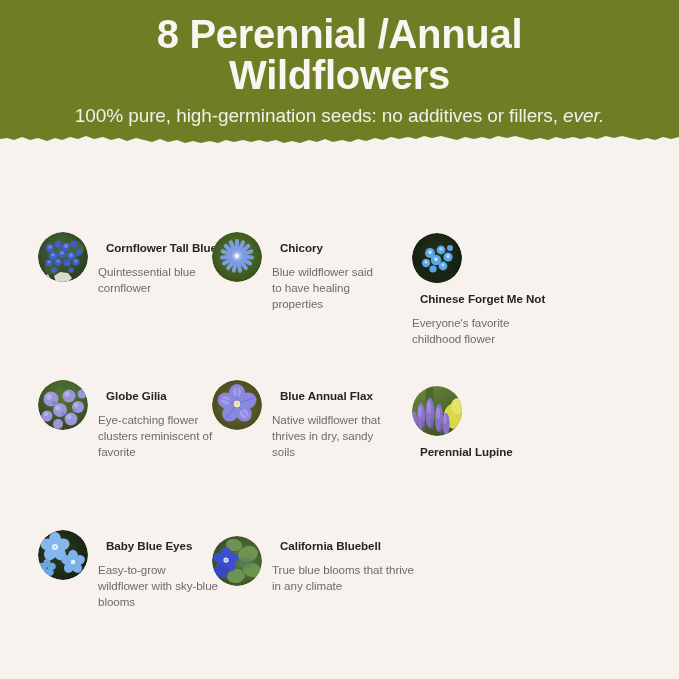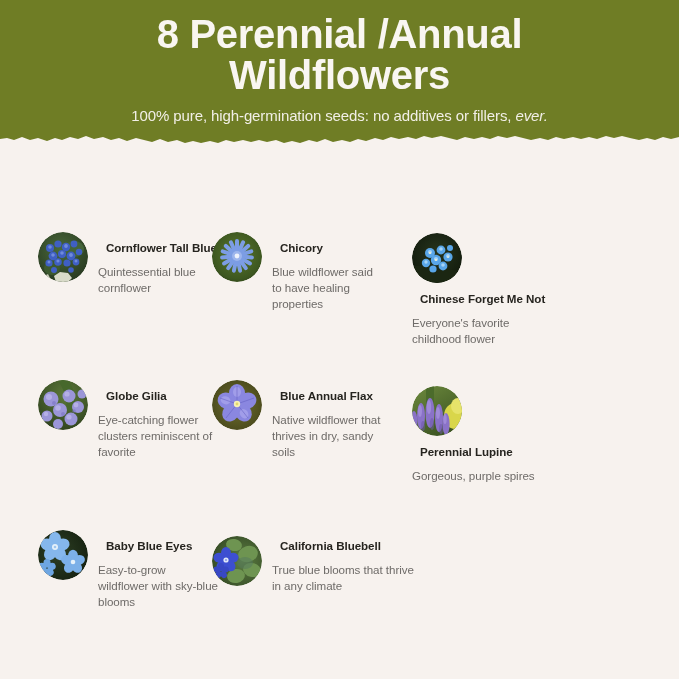--- a/index.html
+++ b/index.html
@@ -48,21 +48,21 @@
     color: #f9f6f1;
     font-size: 40px;
     line-height: 41px;
     font-weight: bold;
     letter-spacing: -0.3px;
     margin: 0;
     padding: 0 40px;
   }
   .subtitle {
     color: #f2efe7;
-    font-size: 15px;
+    font-size: 19px;
     line-height: 18px;
     margin: 11px 0 0 0;
     font-weight: normal;
     letter-spacing: -0.1px;
   }
   .subtitle em {
     font-style: italic;
   }
 
   
@@ -480,21 +480,20 @@
             <g fill="#6d5aa8" opacity="0.55">
               <ellipse cx="11" cy="40" rx="2" ry="5"></ellipse>
               <ellipse cx="20" cy="38" rx="2.2" ry="6"></ellipse>
               <ellipse cx="29" cy="43" rx="2" ry="5"></ellipse>
             </g>
           </g>
         </svg>
       </div>
       <div class="txt">
         <p class="item-title w6">Perennial Lupine</p>
-        <p class="item-desc w6">Gorgeous, purple spires</p>
       </div>
     </div>
   </div>
 
   <div class="row r3">
 
     <div class="cell c1">
       <div class="thumb">
         <svg viewBox="0 0 50 50">
           <defs>

